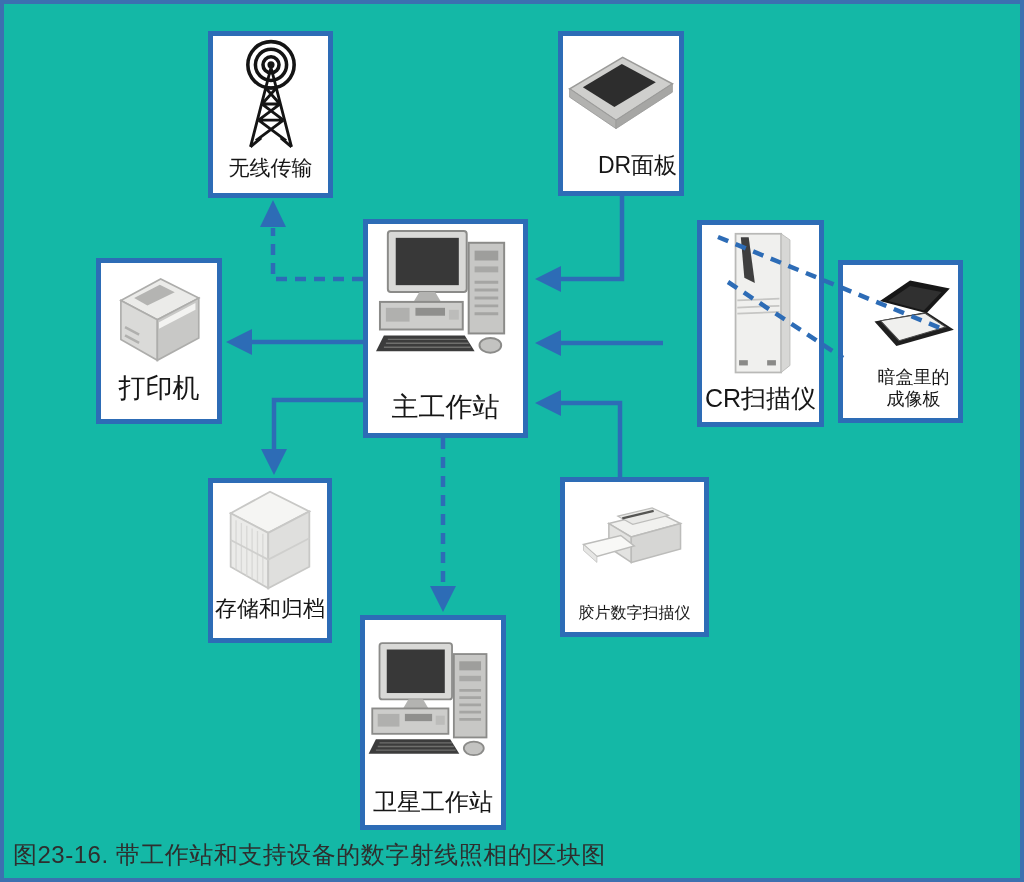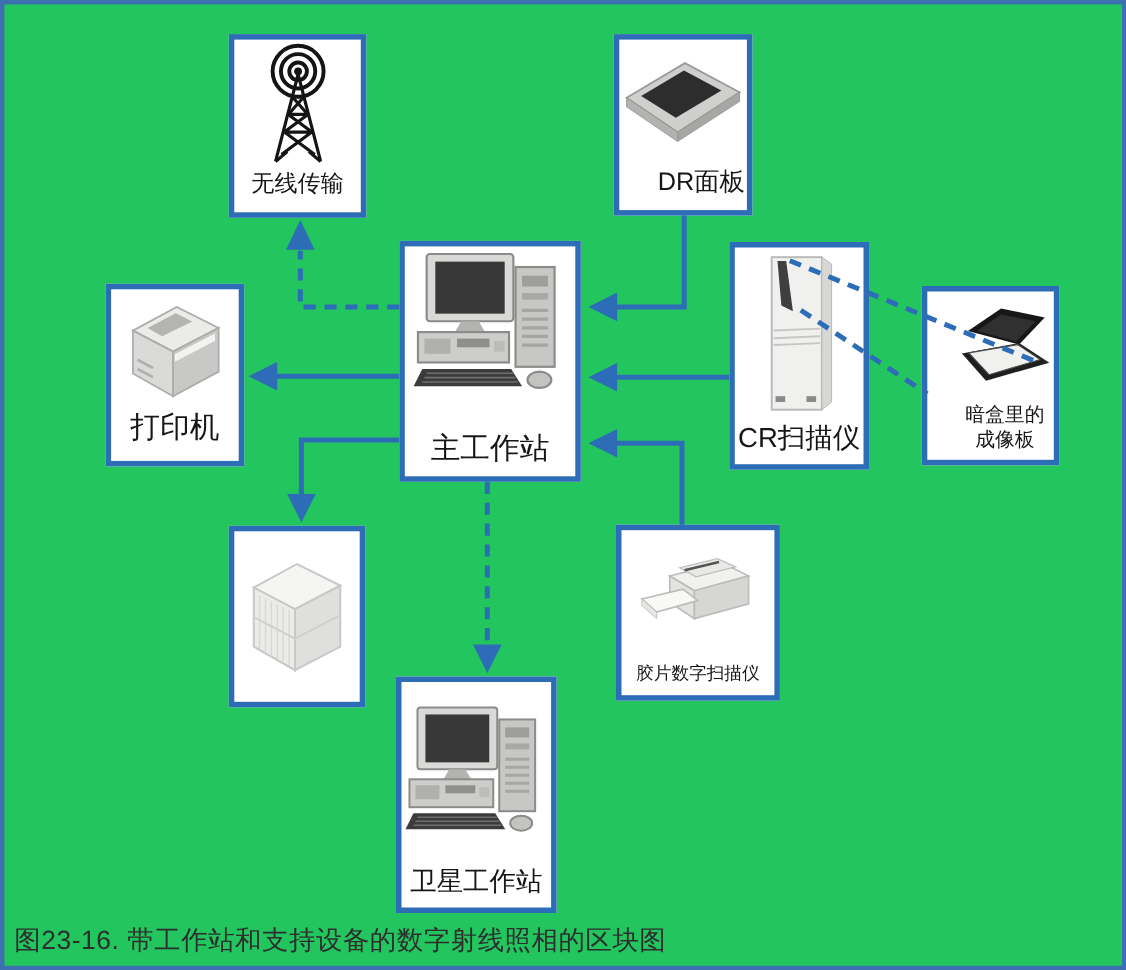--- a/index.html
+++ b/index.html
@@ -1,38 +1,38 @@
 <!DOCTYPE html>
 <html><head>
 <meta charset="utf-8">
 <style>
   html,body{margin:0;padding:0;background:#ffffff;}
   #canvas{
-    position:relative;width:1024px;height:882px;background:#22c55e;
+    position:relative;width:1024px;height:882px;background:#14b8a6;
     font-family:"Liberation Sans","DejaVu Sans",sans-serif;overflow:hidden;
   }
   .frame{position:absolute;inset:0;border:4px solid #3c70b0;pointer-events:none;z-index:6;}
   .node{
     position:absolute;box-sizing:border-box;border:5px solid #2d6cb6;background:#ffffff;
     display:flex;flex-direction:column;align-items:center;z-index:1;
   }
   .node .icon{flex:1 1 auto;display:flex;align-items:center;justify-content:center;width:100%;overflow:hidden;}
   .node .label{
     color:#161616;text-align:center;line-height:1.22;white-space:nowrap;
     font-family:"Liberation Sans","DejaVu Sans",sans-serif;
   }
   #node-wireless{left:208px;top:31px;width:125px;height:167px;}
   #node-wireless .label{font-size:21px;padding-bottom:12px;}
   #node-dr{left:558px;top:31px;width:126px;height:165px;}
   #node-dr .label{font-size:23px;padding-bottom:12px;margin-left:33px;}
   #node-printer{left:96px;top:258px;width:126px;height:166px;justify-content:space-between;}
   #node-printer .label{font-size:27px;padding-bottom:14px;}
   #node-main{left:363px;top:219px;width:165px;height:219px;gap:23px;}
   #node-main .label{font-size:27px;padding-bottom:9px;}
-  #node-cr{left:663px;top:220px;width:127px;height:207px;}
+  #node-cr{left:697px;top:220px;width:127px;height:207px;}
   #node-cr .label{font-size:25px;padding-bottom:9px;}
   #node-cassette{left:838px;top:260px;width:125px;height:163px;padding-left:26px;}
   #node-cassette .label{font-size:18px;padding-bottom:7px;}
   #node-storage{left:208px;top:478px;width:124px;height:165px;}
   #node-storage .label{font-size:22px;padding-bottom:15px;}
   #node-film{left:560px;top:477px;width:149px;height:160px;}
   #node-film .label{font-size:16px;padding-bottom:9px;}
   #node-satellite{left:360px;top:615px;width:146px;height:215px;}
   #node-satellite .label{font-size:24px;padding-bottom:9px;}
   #connector-layer{position:absolute;inset:0;z-index:5;pointer-events:none;}
@@ -181,20 +181,21 @@
   <div class="node" id="node-storage">
     <span class="icon">
       <svg width="108" height="118" viewBox="0 0 120 132">
         <polygon points="16,36 60,12 104,34 58,58" fill="#f5f5f3" stroke="#c8c8c6" stroke-width="2"></polygon>
         <polygon points="16,36 58,58 58,120 16,96" fill="#ebebe9" stroke="#c8c8c6" stroke-width="2"></polygon>
         <polygon points="58,58 104,34 104,96 58,120" fill="#dfdfdd" stroke="#c8c8c6" stroke-width="2"></polygon>
         <path d="M22,44 V99 M28,47 V102 M34,50 V106 M40,53 V109 M46,56 V112 M52,59 V115" stroke="#d8d8d6" stroke-width="1.5" fill="none"></path>
         <path d="M16,66 L58,88 L104,64" stroke="#cfcfcd" stroke-width="2" fill="none"></path>
       </svg>
     </span>
+    <div class="label">存储和归档</div>
   </div>
 
   <div class="node" id="node-film">
     <span class="icon">
       <svg width="112" height="94" viewBox="0 0 150 112">
         <polygon points="40,30 104,14 136,30 70,48" fill="#f1f1ef" stroke="#bcbcba" stroke-width="2"></polygon>
         <polygon points="40,30 70,48 70,82 40,62" fill="#e3e3e1" stroke="#bcbcba" stroke-width="2"></polygon>
         <polygon points="70,48 136,30 136,64 70,82" fill="#d6d6d4" stroke="#bcbcba" stroke-width="2"></polygon>
         <polygon points="52,20 98,9 120,19 72,31" fill="#e9e9e7" stroke="#bcbcba" stroke-width="1.5"></polygon>
         <path d="M58,23 L100,13" stroke="#555553" stroke-width="3" fill="none"></path>

